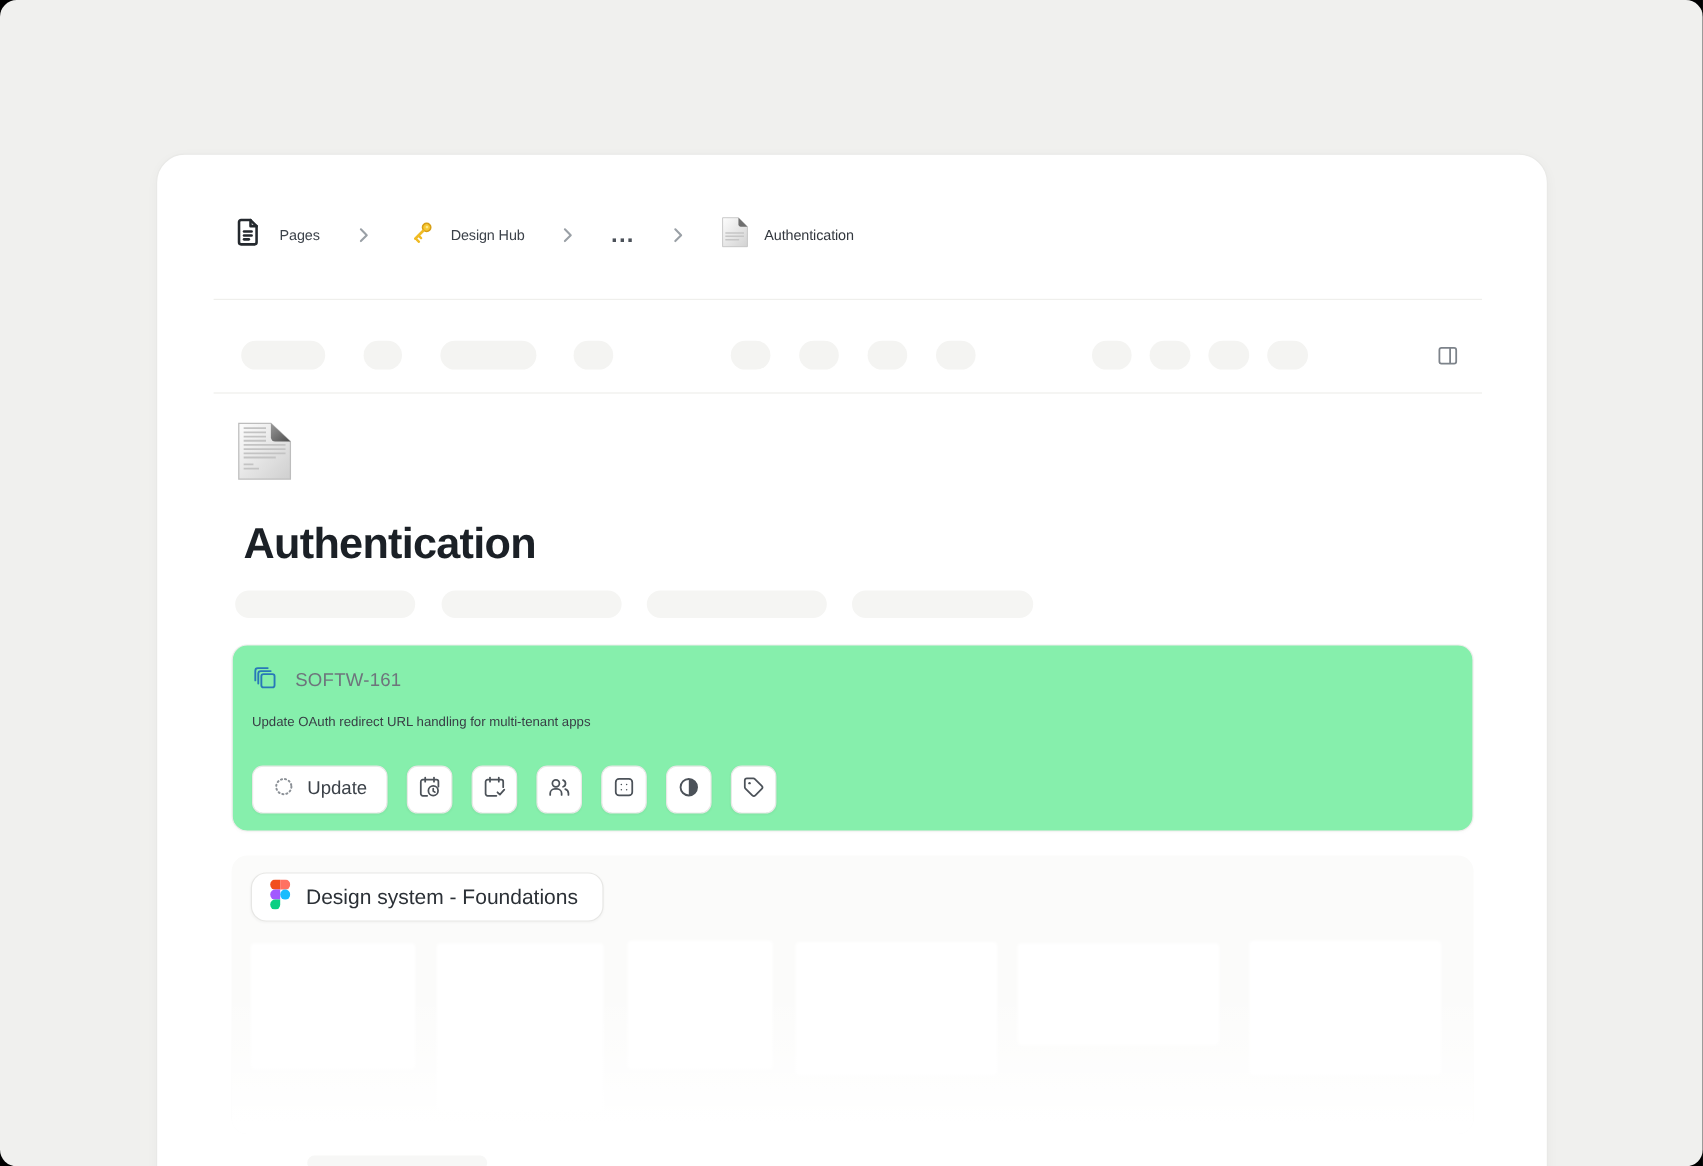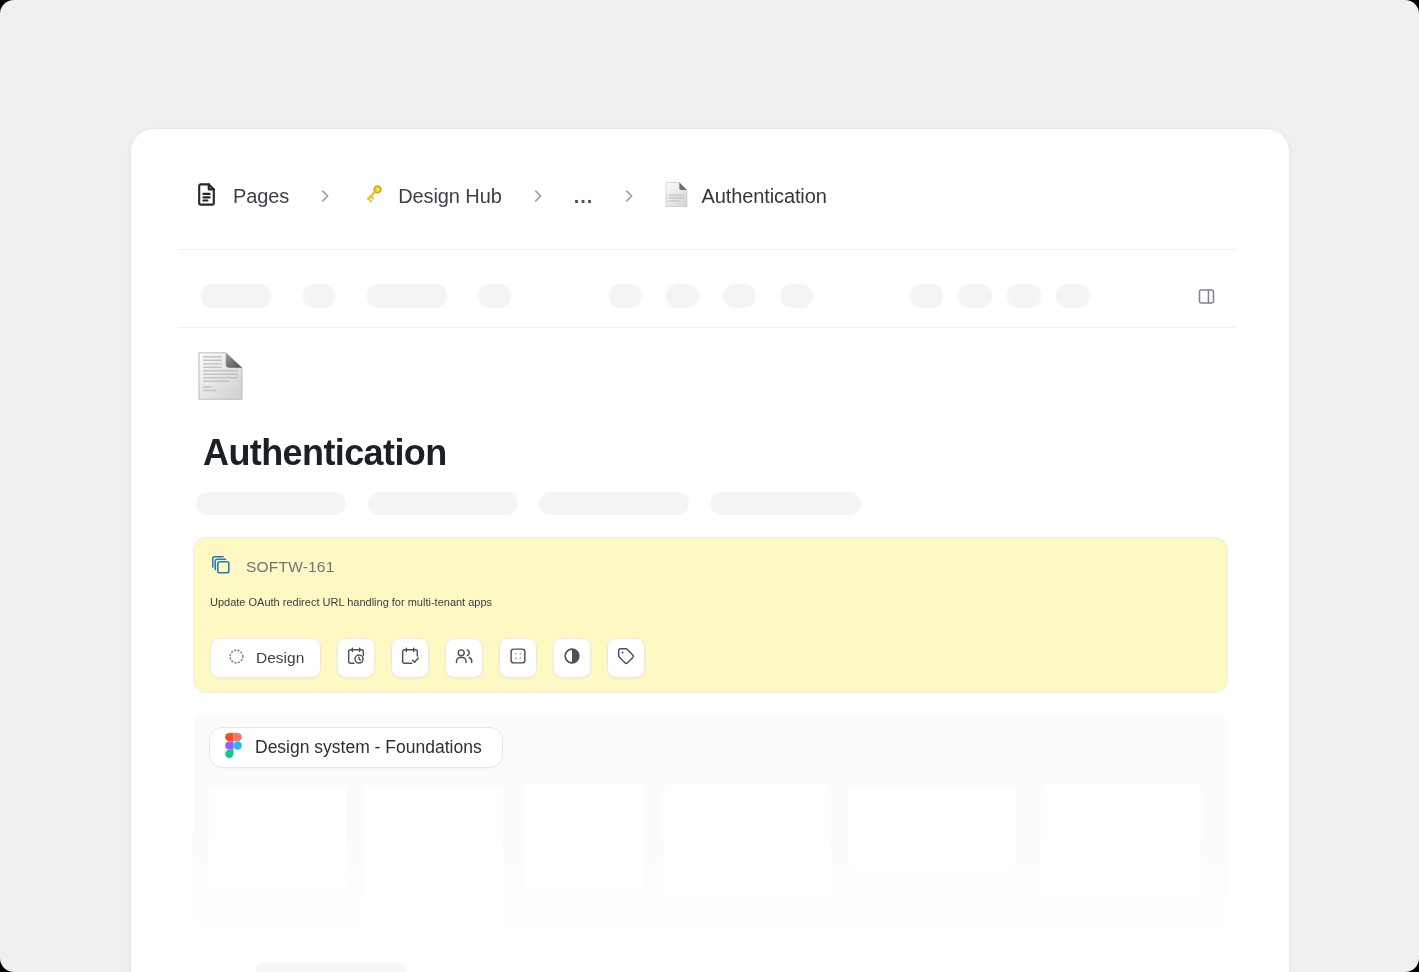--- a/index.html
+++ b/index.html
@@ -7,41 +7,41 @@
   .screen{position:relative;width:1419px;height:972px;background:#f0f0ee;border-radius:14px;overflow:hidden;}
 
   
   .main-card{position:absolute;left:130px;top:128px;width:1160px;height:870px;
     background:#ffffff;border-radius:24px;border:1px solid #e9e9e7;
     box-shadow:0 2px 10px rgba(0,0,0,0.03);}
 
   
   .breadcrumb{position:absolute;left:62px;top:44px;height:46px;display:flex;align-items:center;}
   .crumb{display:flex;align-items:center;gap:13px;cursor:pointer;}
-  .crumb-label{font-size:20px;font-weight:500;color:#3c424a;letter-spacing:-0.1px;}
+  .crumb-label{font-size:12px;font-weight:500;color:#3c424a;letter-spacing:-0.1px;}
   .crumb-current .crumb-label{color:#32373e;}
   .sep{margin:0 27px;display:flex;align-items:center;}
   .ellipsis{font-size:20px;color:#4b5159;font-weight:600;letter-spacing:1px;}
 
   .divider{position:absolute;left:47px;width:1057px;height:0;border-top:1px solid #efefec;}
   .divider-1{top:120px;}
   .divider-2{top:198px;}
 
   
   .sk-pill{position:absolute;top:155px;height:24px;border-radius:12px;background:#f4f4f2;}
   .panel-toggle{position:absolute;top:153px;left:1061px;width:28px;height:28px;display:flex;
     align-items:center;justify-content:center;border-radius:6px;cursor:pointer;}
 
   
   .page-icon-large{position:absolute;left:66px;top:222px;}
   .page-title{position:absolute;left:72px;top:303px;font-size:36px;font-weight:700;color:#1b2026;letter-spacing:-0.6px;}
   .sk-line{position:absolute;top:363px;height:23px;border-radius:12px;background:#f5f5f3;}
 
   
-  .issue-card{position:absolute;left:62px;top:408px;width:1035px;height:156px;background:#fef9c3;
+  .issue-card{position:absolute;left:62px;top:408px;width:1035px;height:156px;background:#86efac;
     border:1px solid #ededeb;border-radius:13px;box-shadow:0 1px 3px rgba(0,0,0,0.02);cursor:pointer;}
   .issue-head{position:absolute;left:16px;top:16px;display:flex;align-items:center;gap:14px;}
   .issue-id{font-size:15.5px;color:#6e747c;letter-spacing:0.2px;}
   .issue-title{position:absolute;left:16px;top:58px;font-size:11px;color:#383e45;}
   .issue-actions{position:absolute;left:16px;top:100px;display:flex;align-items:center;gap:16px;}
   .chip{height:40px;border:1px solid #e9e9e7;border-radius:9px;background:#fff;display:flex;
     align-items:center;justify-content:center;box-shadow:0 1px 2px rgba(20,20,20,0.04);cursor:pointer;}
   .status-chip{padding:0 16px;gap:10px;}
   .status-label{font-size:15.5px;font-weight:500;color:#3c4249;}
   .icon-chip{width:38px;}
@@ -213,21 +213,21 @@
         <span class="issue-id">SOFTW-161</span>
       </div>
       <div class="issue-title">Update OAuth redirect URL handling for multi-tenant apps</div>
       <div class="issue-actions">
         <div class="chip status-chip">
           <span>
             <svg width="19" height="19" viewBox="0 0 24 24" fill="none" stroke="#8b9096" stroke-width="2.1" stroke-dasharray="1.2 3.1" stroke-linecap="round">
               <circle cx="12" cy="12" r="8"></circle>
             </svg>
           </span>
-          <span class="status-label">Design</span>
+          <span class="status-label">Update</span>
         </div>
         <div class="chip icon-chip">
           <span>
             <svg width="22" height="22" viewBox="0 0 24 24" fill="none" stroke="#4c5259" stroke-width="1.6" stroke-linecap="round" stroke-linejoin="round">
               <path d="M20 11.5 V7 a1.8 1.8 0 0 0 -1.8 -1.8 H5.8 A1.8 1.8 0 0 0 4 7 v11 a1.8 1.8 0 0 0 1.8 1.8 h4"></path>
               <line x1="8" y1="3.4" x2="8" y2="7"></line>
                 <line x1="16" y1="3.4" x2="16" y2="7"></line>
               <circle cx="15.3" cy="15.3" r="4.4"></circle>
               <path d="M15.3 13.4 v2 l1.5 1.1"></path>
             </svg>

